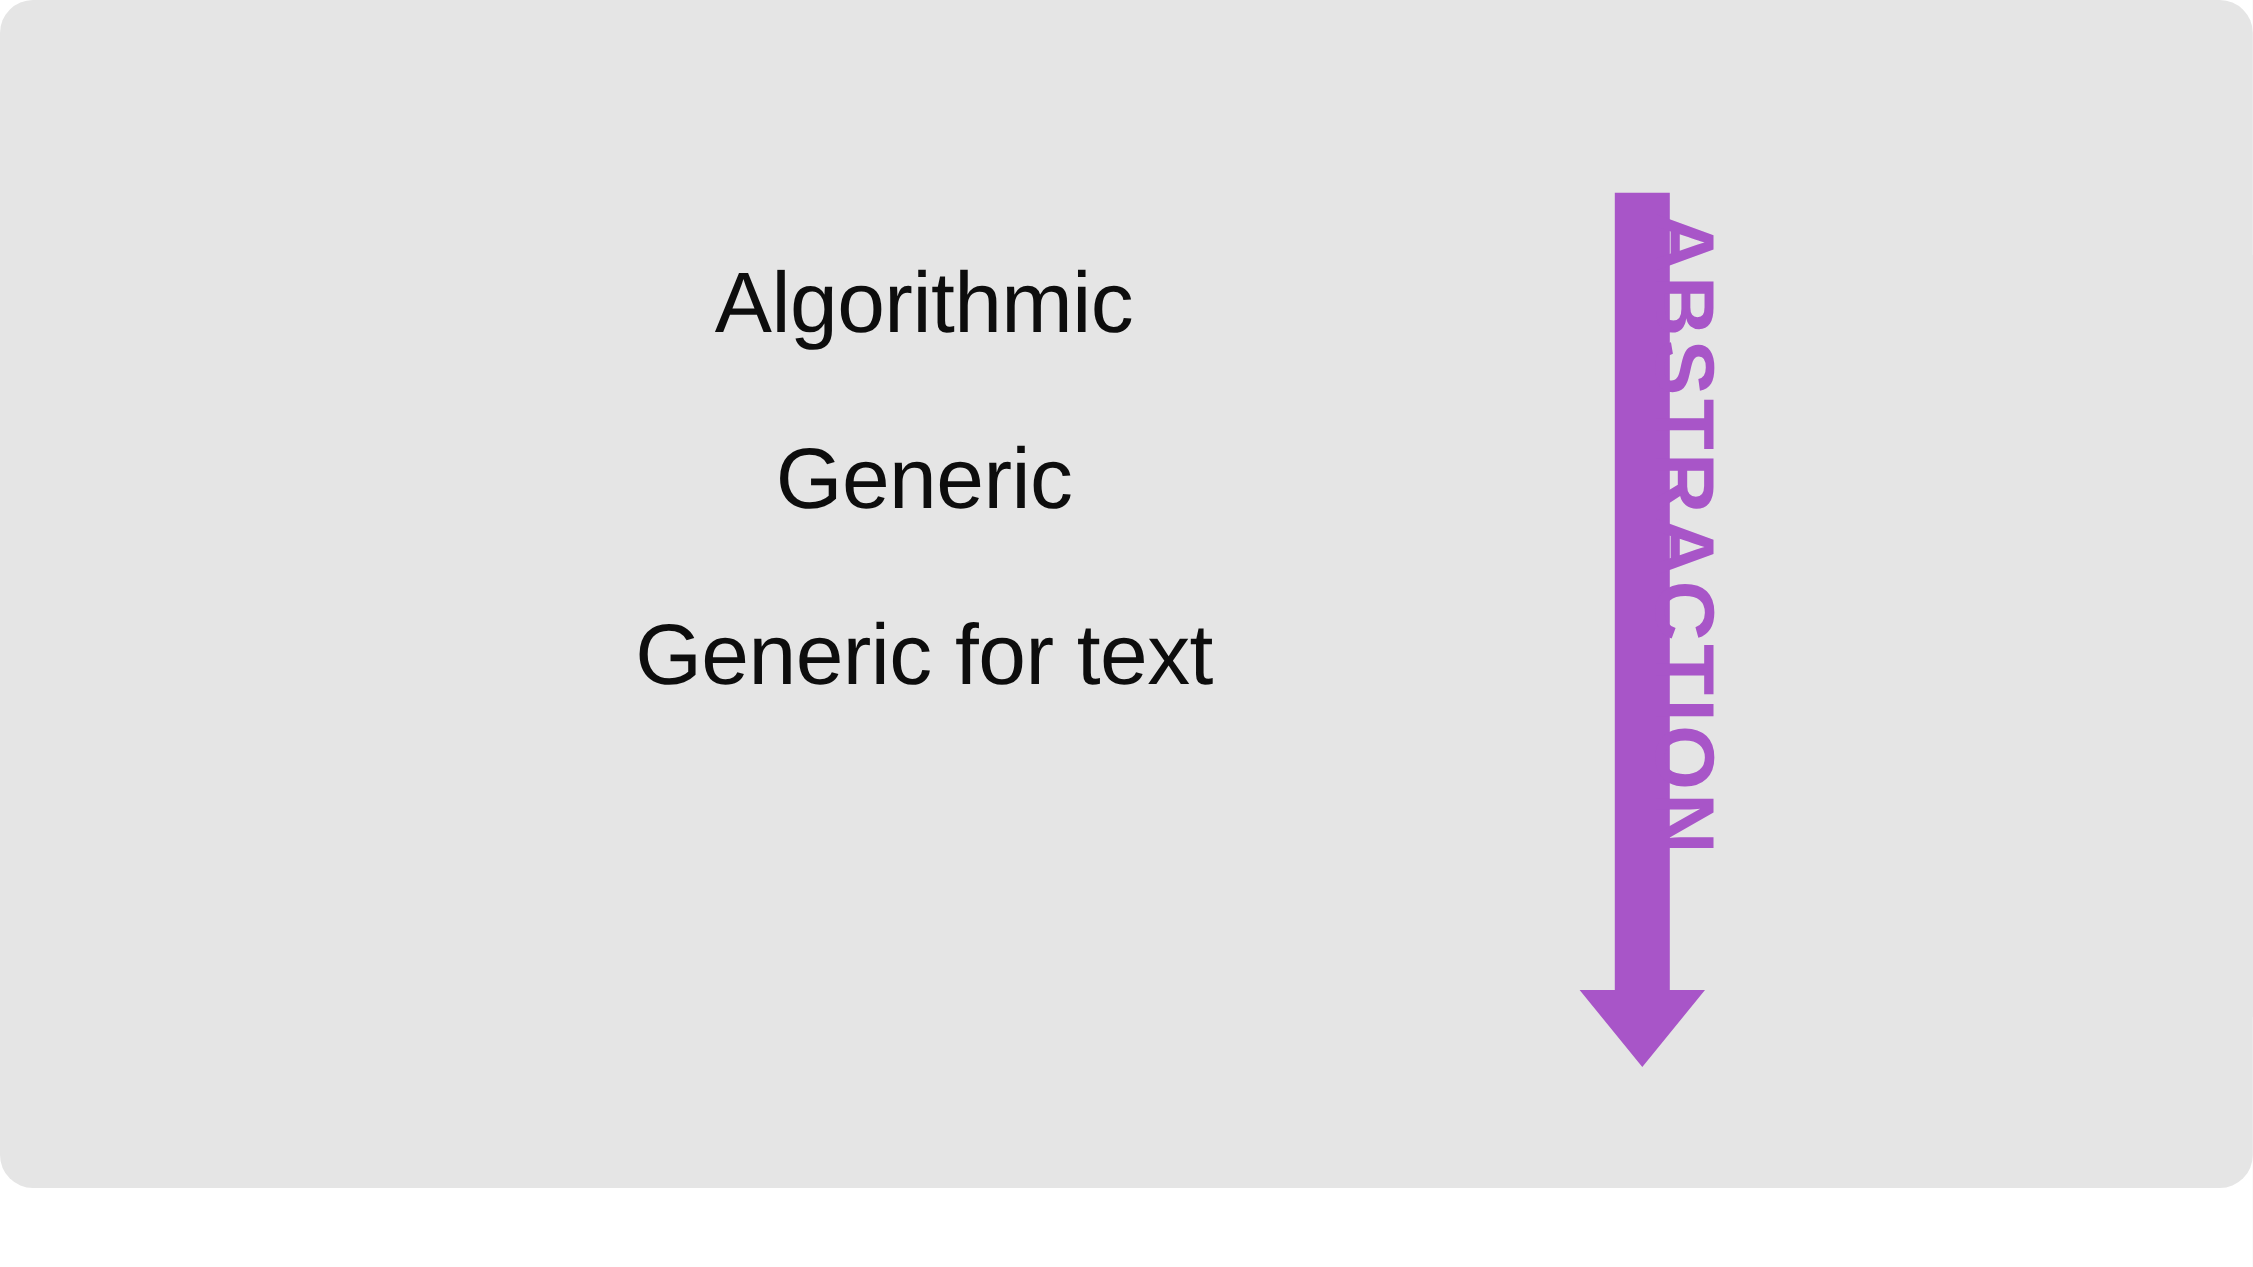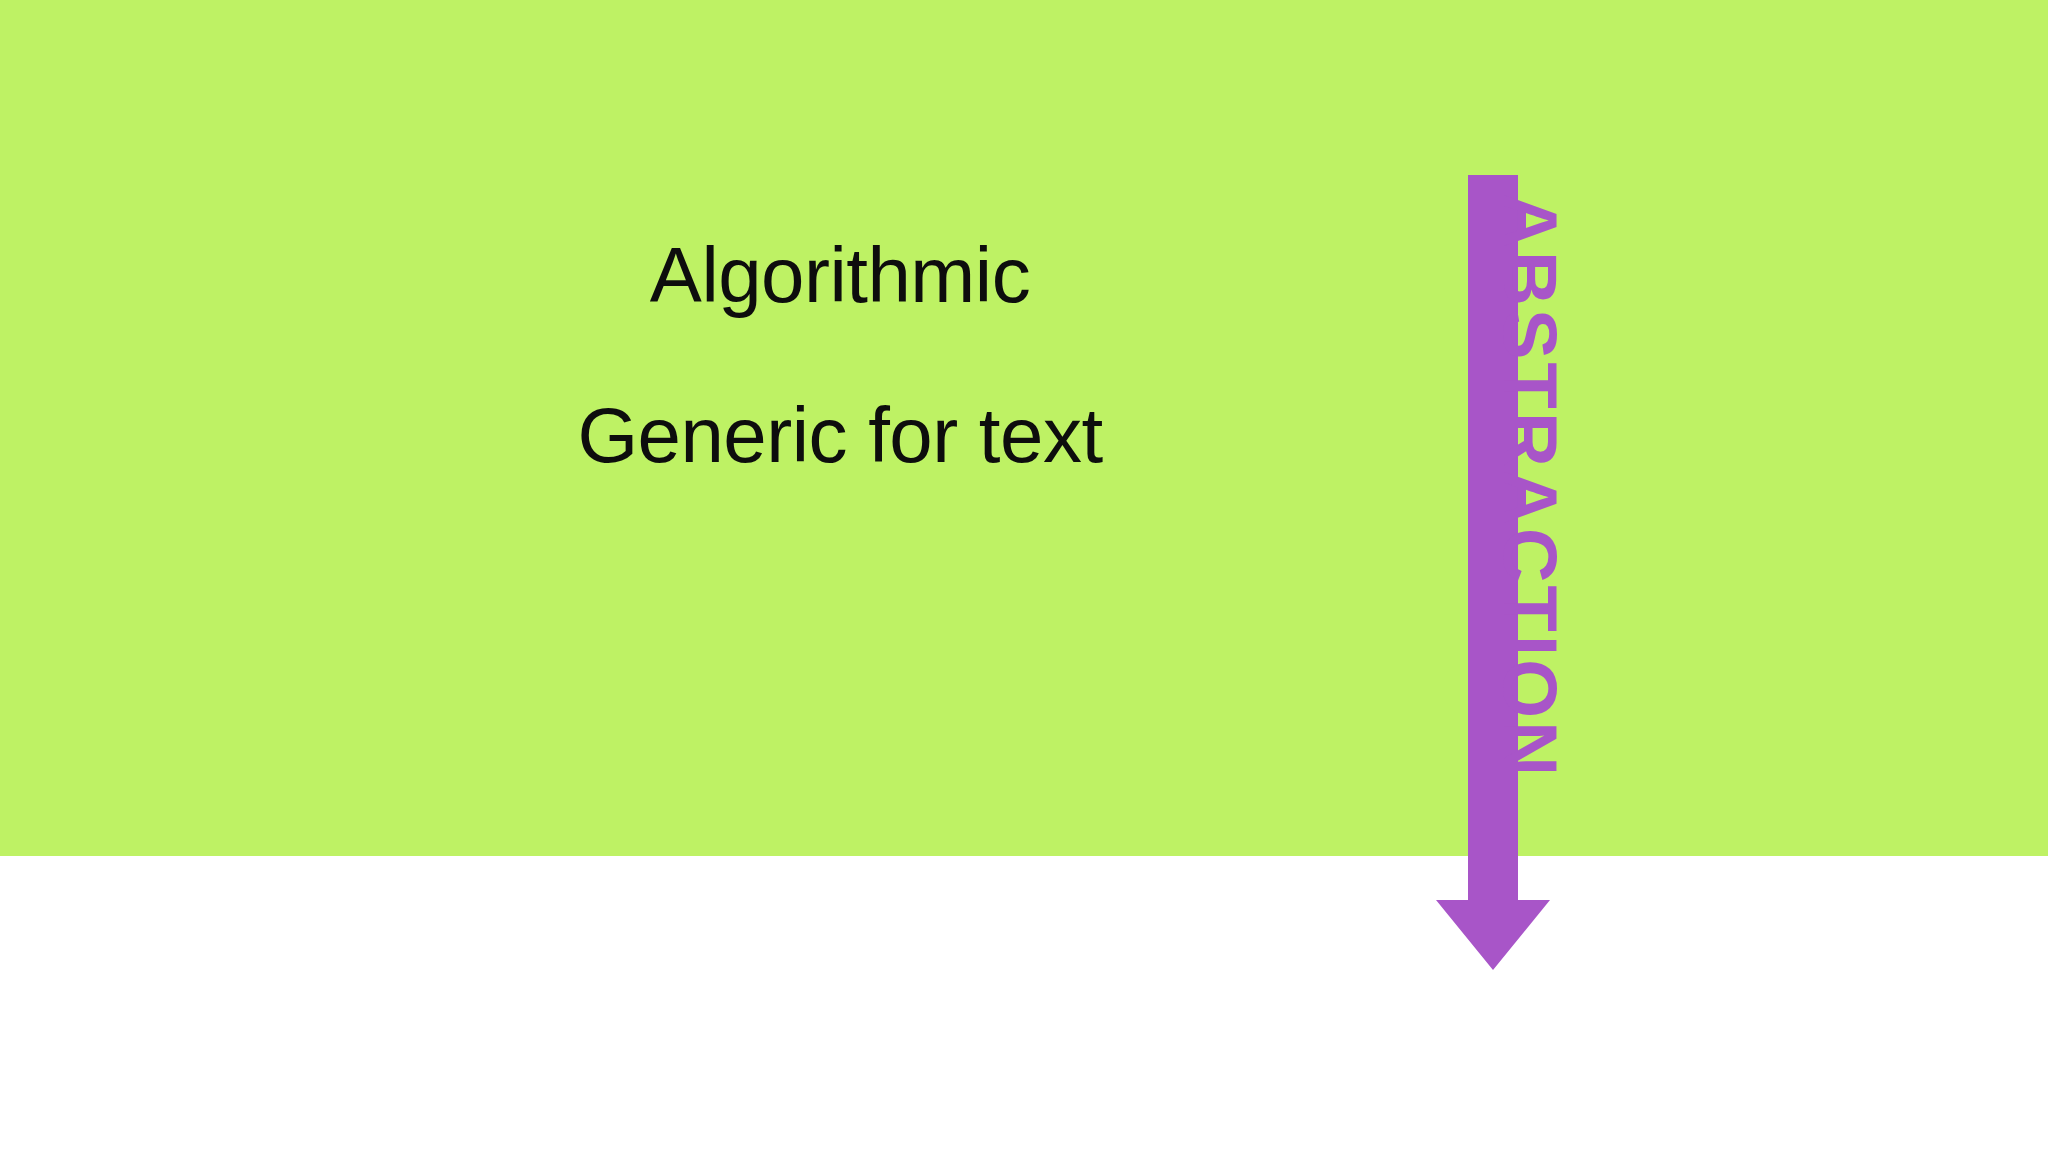--- a/index.html
+++ b/index.html
@@ -10,22 +10,23 @@
     width: 2048px;
     height: 1152px;
     background: #ffffff;
     overflow: hidden;
     font-family: "Liberation Sans", sans-serif;
   }
 
   #slide {
     position: relative;
     width: 2048px;
-    height: 856px;
-    background: #bef264;
+    height: 1080px;
+    background: #e5e5e5;
+    border-radius: 30px;
   }
 
   
   #levels-list {
     position: absolute;
     left: 300px;
     top: 195px;
     width: 1080px;
     height: 760px;
     display: flex;
@@ -83,20 +84,21 @@
     text-align: left;
   }
 </style>
 </head>
 <body>
 
 <div id="slide">
 
   <div id="levels-list">
     <span class="level-item">Algorithmic</span>
+    <span class="level-item">Generic</span>
     <span class="level-item">Generic for text</span>
   </div>
 
   <div id="abstraction-arrow-group">
 
     <svg id="abstraction-arrow-icon" viewBox="0 0 160 805" preserveAspectRatio="none">
       <path d="M 78 0 L 128 0 L 128 725 L 160 725 L 103 795 L 46 725 L 78 725 Z" fill="#a855c8"></path>
     </svg>
 
     <div id="abstraction-label">ABSTRACTION</div>

